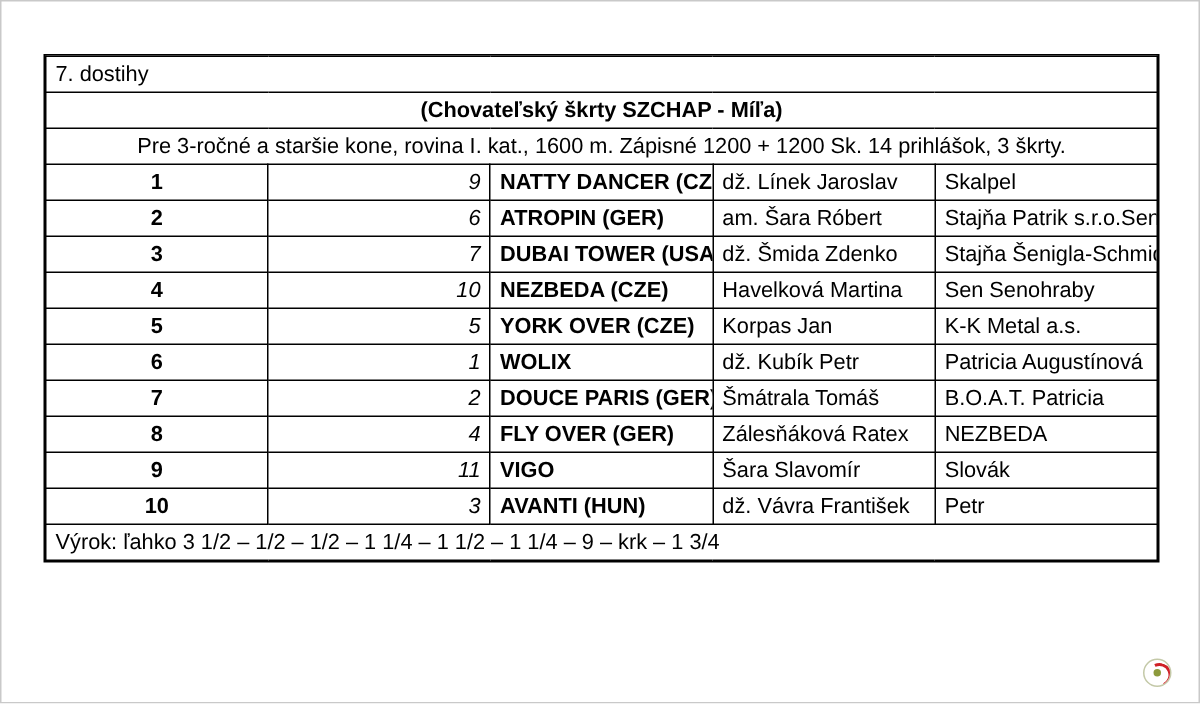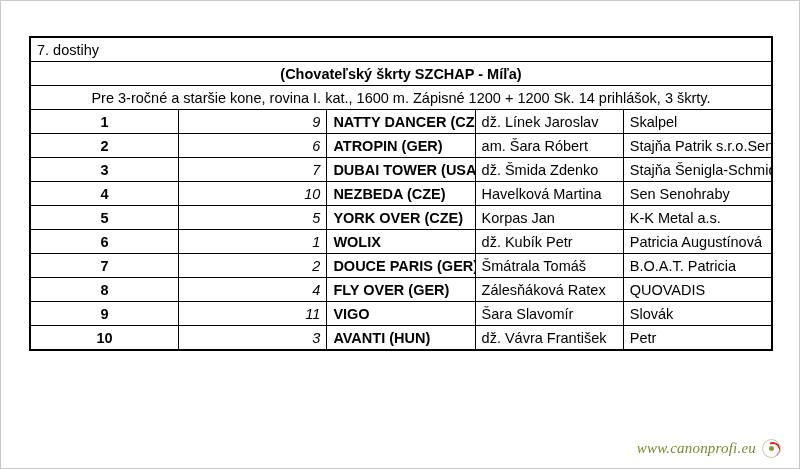--- a/index.html
+++ b/index.html
@@ -212,39 +212,41 @@
           <td class="col-num">2</td>
           <td class="col-horse">DOUCE PARIS (GER)</td>
           <td class="col-jockey">Šmátrala Tomáš</td>
           <td class="col-owner">B.O.A.T.  Patricia</td>
         </tr>
         <tr>
           <td class="col-place">8</td>
           <td class="col-num">4</td>
           <td class="col-horse">FLY OVER (GER)</td>
           <td class="col-jockey">Zálesňáková Ratex</td>
-          <td class="col-owner">QUOVADIS</td>
+          <td class="col-owner">NEZBEDA</td>
         </tr>
         <tr>
           <td class="col-place">9</td>
           <td class="col-num">11</td>
           <td class="col-horse">VIGO</td>
           <td class="col-jockey">Šara Slavomír</td>
           <td class="col-owner">Slovák</td>
         </tr>
         <tr>
           <td class="col-place">10</td>
           <td class="col-num">3</td>
           <td class="col-horse">AVANTI (HUN)</td>
           <td class="col-jockey">dž. Vávra František</td>
           <td class="col-owner">Petr</td>
         </tr>
 
+        <tr class="verdict-row">
+          <td colspan="5">Výrok: ľahko 3 1/2 – 1/2 – 1/2 – 1 1/4 – 1 1/2 – 1 1/4 – 9 – krk – 1 3/4</td>
+        </tr>
       </tbody>
     </table>
   </div>
 
   <div class="watermark">
-    <span class="wm-text">www.canonprofi.eu</span>
     <span class="wm-logo"></span>
   </div>
 
 </div>
 
 </body></html>

